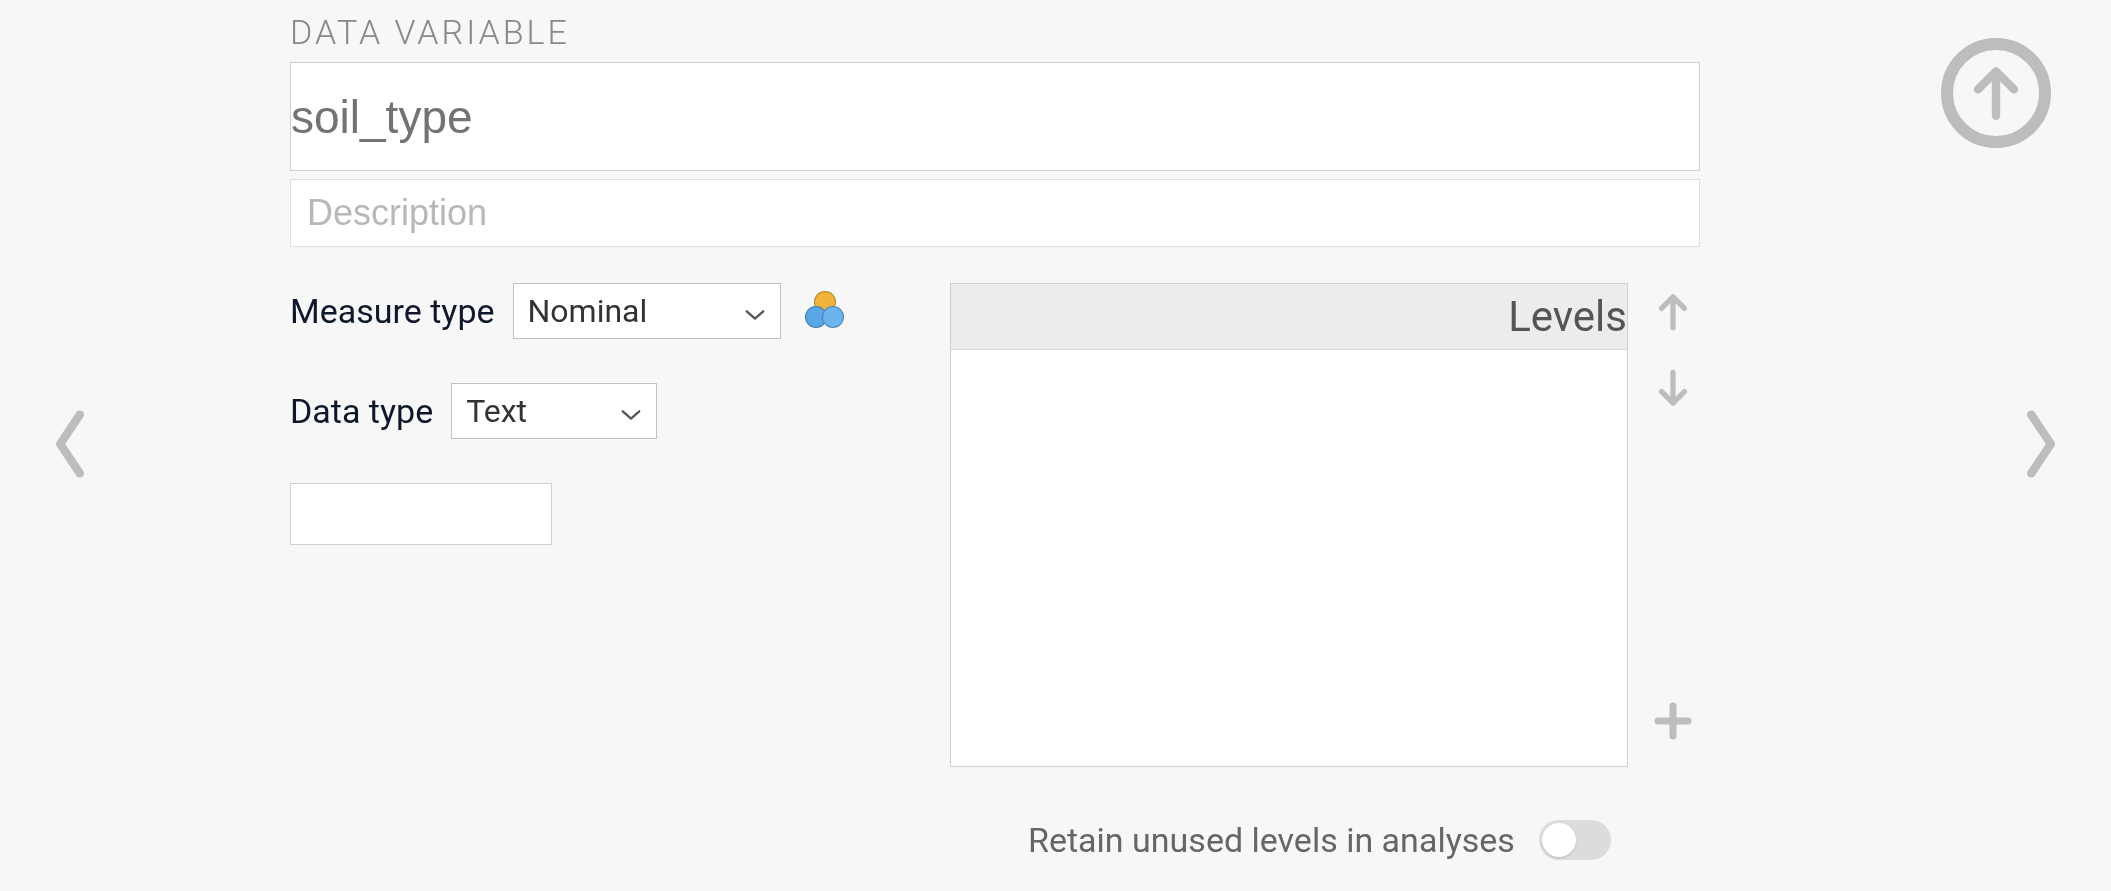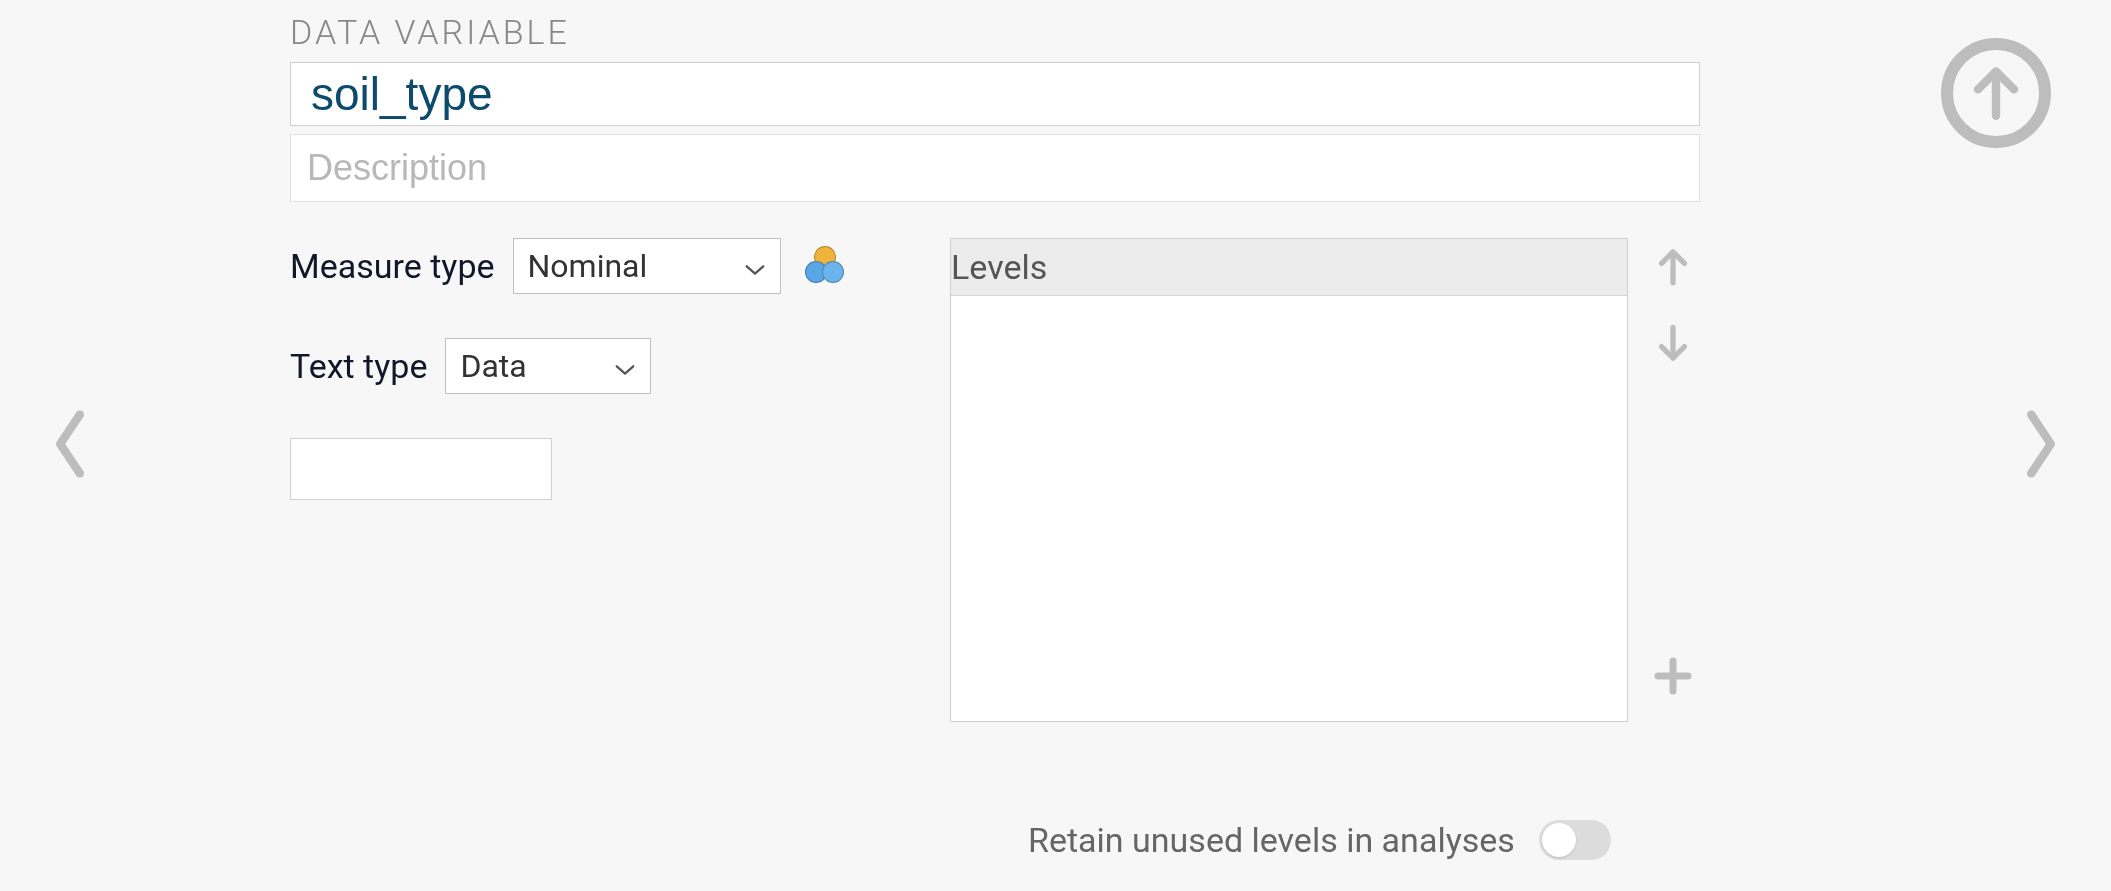--- a/index.html
+++ b/index.html
@@ -56,26 +56,26 @@
   .section-label {
     font-size: 34px;
     font-weight: 300;
     letter-spacing: 3px;
     color: #888;
     margin-bottom: 10px;
   }
 
   .var-name-input {
     width: 100%;
-    height: 64px;
+    height: 109px;
     border: 1px solid #cfcfcf;
     background: #fff;
     font-size: 46px;
-    padding: 0 20px;
-    color: #0c4a6e;
+    padding: 0 0;
+    color: #737373;
     outline: none;
   }
 
   .description-input {
     width: 100%;
     height: 68px;
     border: 1px solid #e0e0e0;
     background: #fff;
     font-size: 36px;
     padding: 3px 16px;
@@ -164,23 +164,23 @@
     flex: 1;
     border: 1px solid #cfcfcf;
     background: #fff;
     display: flex;
     flex-direction: column;
     height: 484px;
   }
   .levels-header {
     background: #ececec;
     border-bottom: 1px solid #d5d5d5;
-    font-size: 34px;
+    font-size: 42px;
     color: #555;
-    text-align: left;
+    text-align: right;
     padding: 8px 0;
   }
   .levels-body { flex: 1; }
 
   .levels-controls {
     width: 54px;
     display: flex;
     flex-direction: column;
     align-items: center;
     justify-content: space-between;
@@ -272,23 +272,23 @@
             </span>
           </div>
           <div class="nominal-icon">
             <div class="c1"></div>
               <div class="c2"></div>
               <div class="c3"></div>
           </div>
         </div>
 
         <div class="row">
-          <span class="row-label">Text type</span>
+          <span class="row-label">Data type</span>
           <div class="select-box data-select">
-            <span>Data</span>
+            <span>Text</span>
             <span class="chev">
               <svg viewBox="0 0 24 14" fill="none" stroke-width="2.5" stroke-linecap="round" stroke-linejoin="round">
                   <polyline points="3,3 12,11 21,3"></polyline>
                 </svg>
             </span>
           </div>
         </div>
 
         <div class="row">
           <input class="missing-input" type="text" value="" style="">

